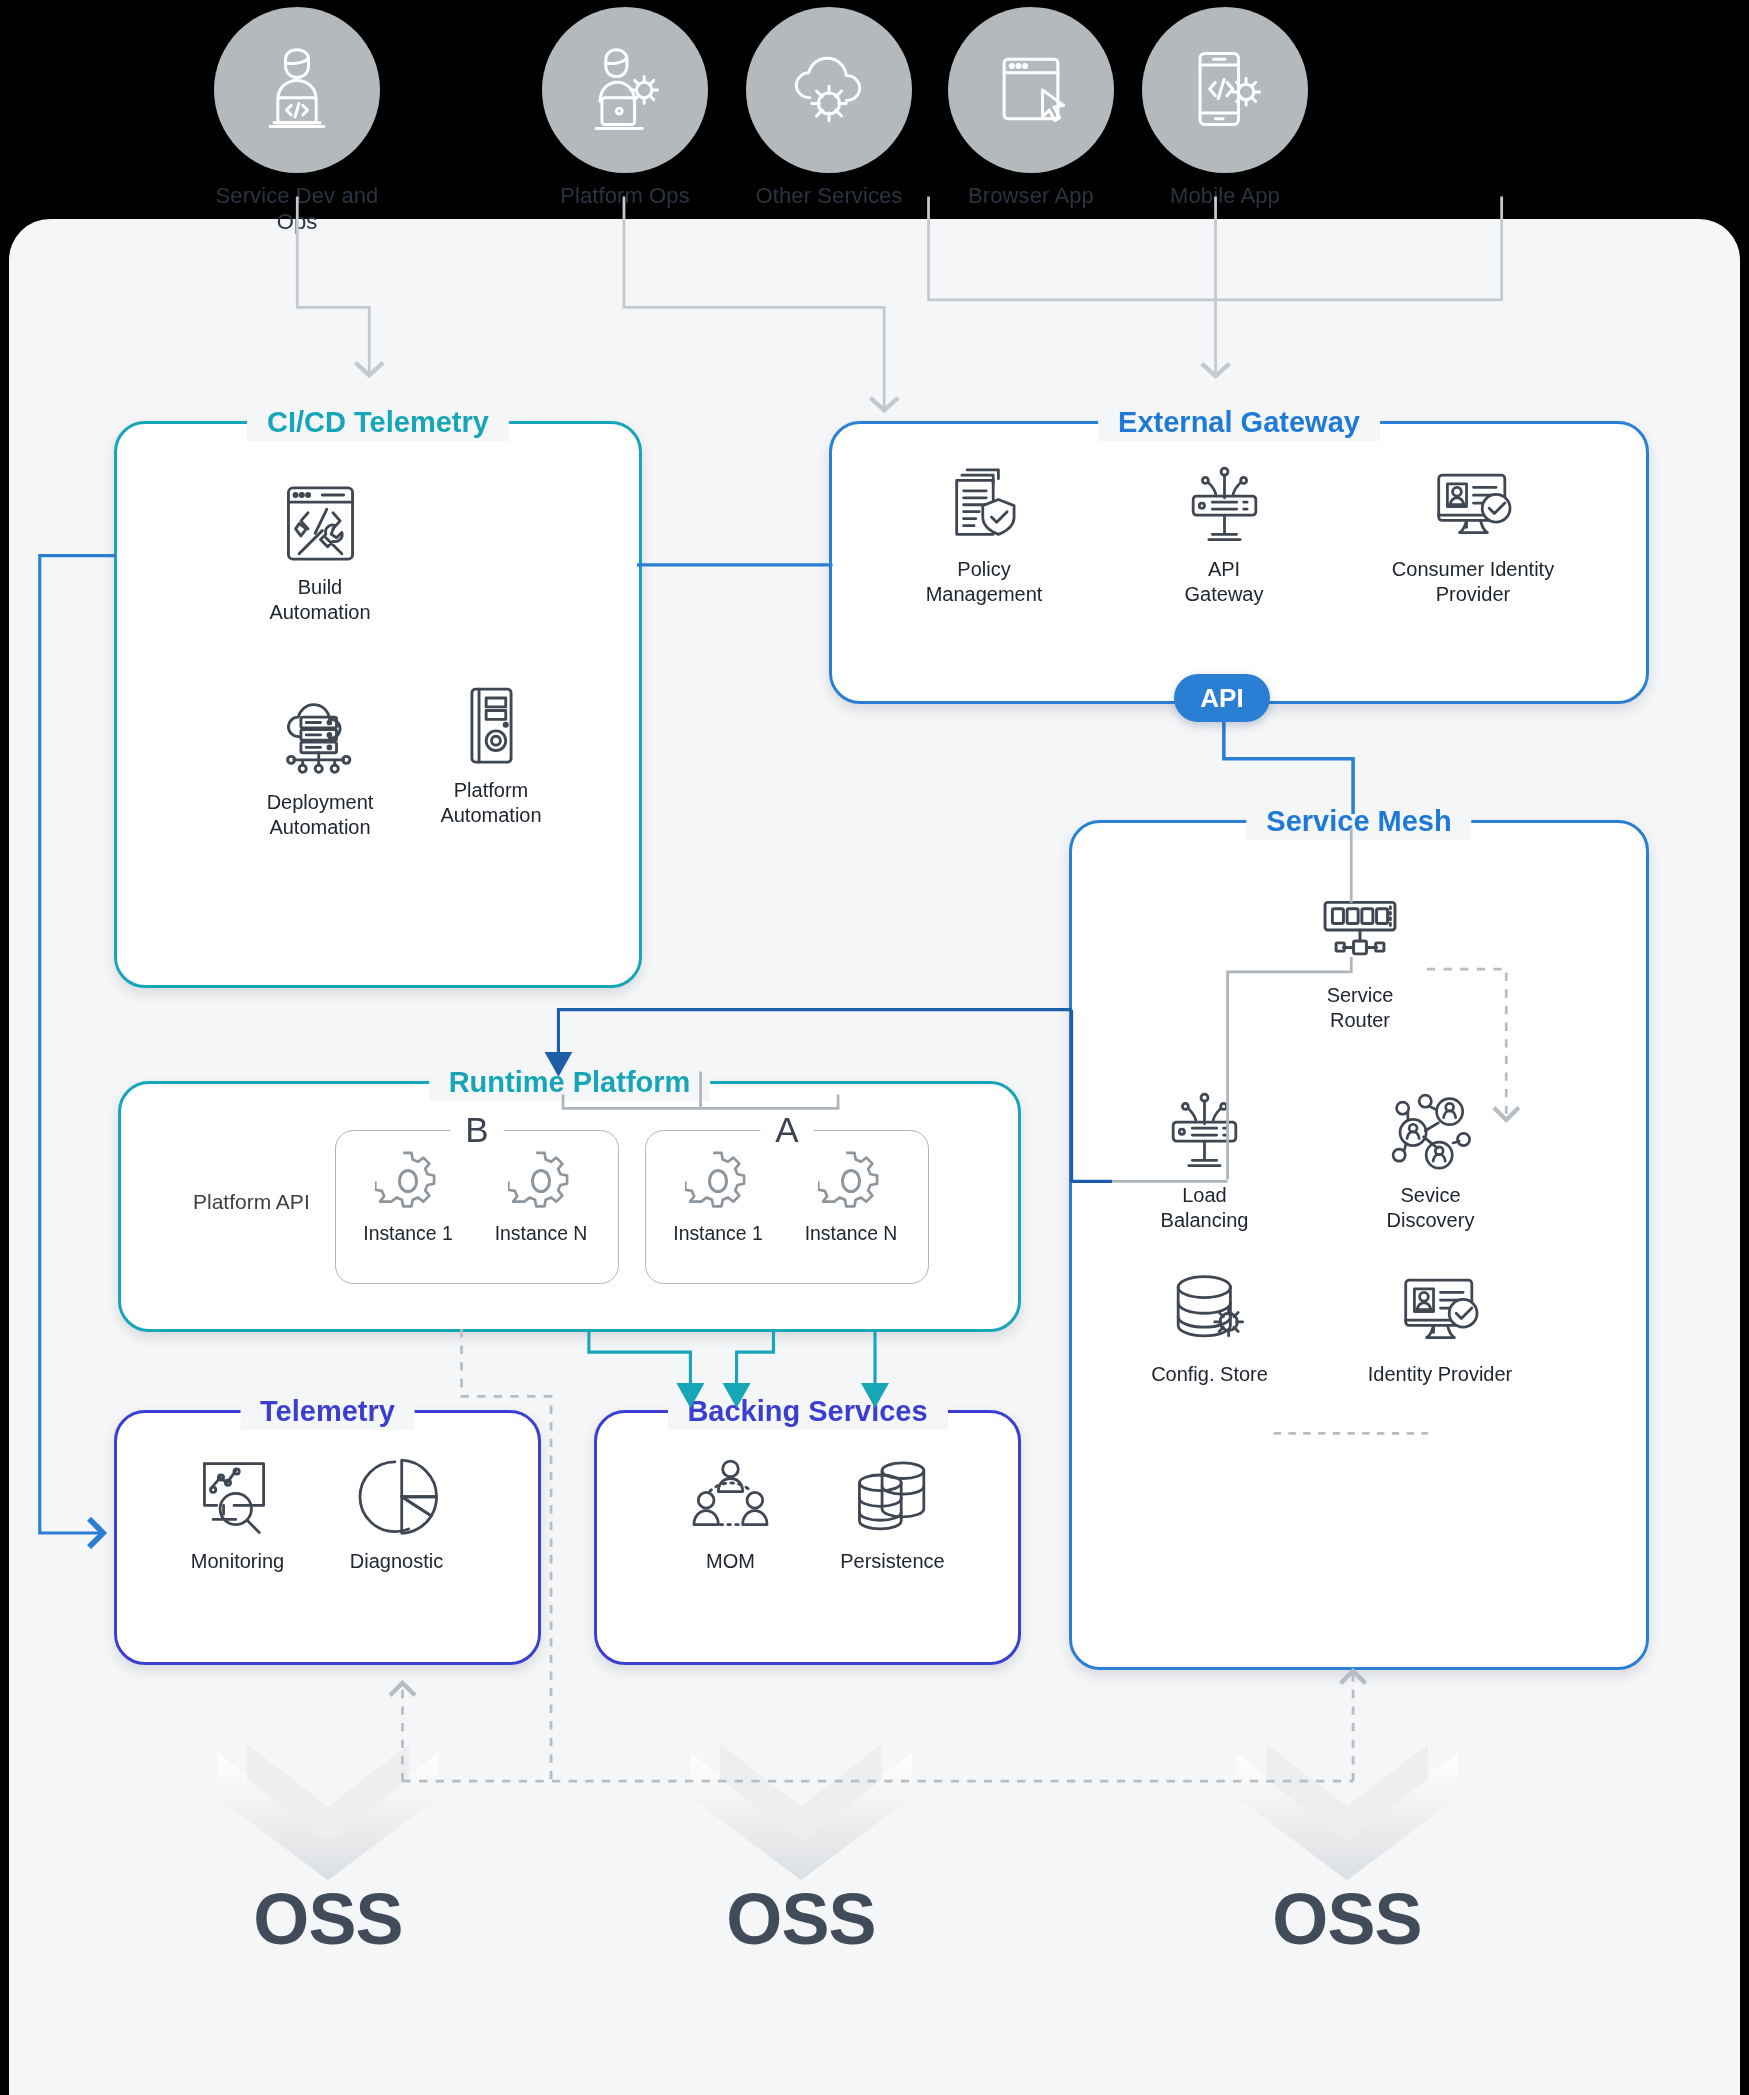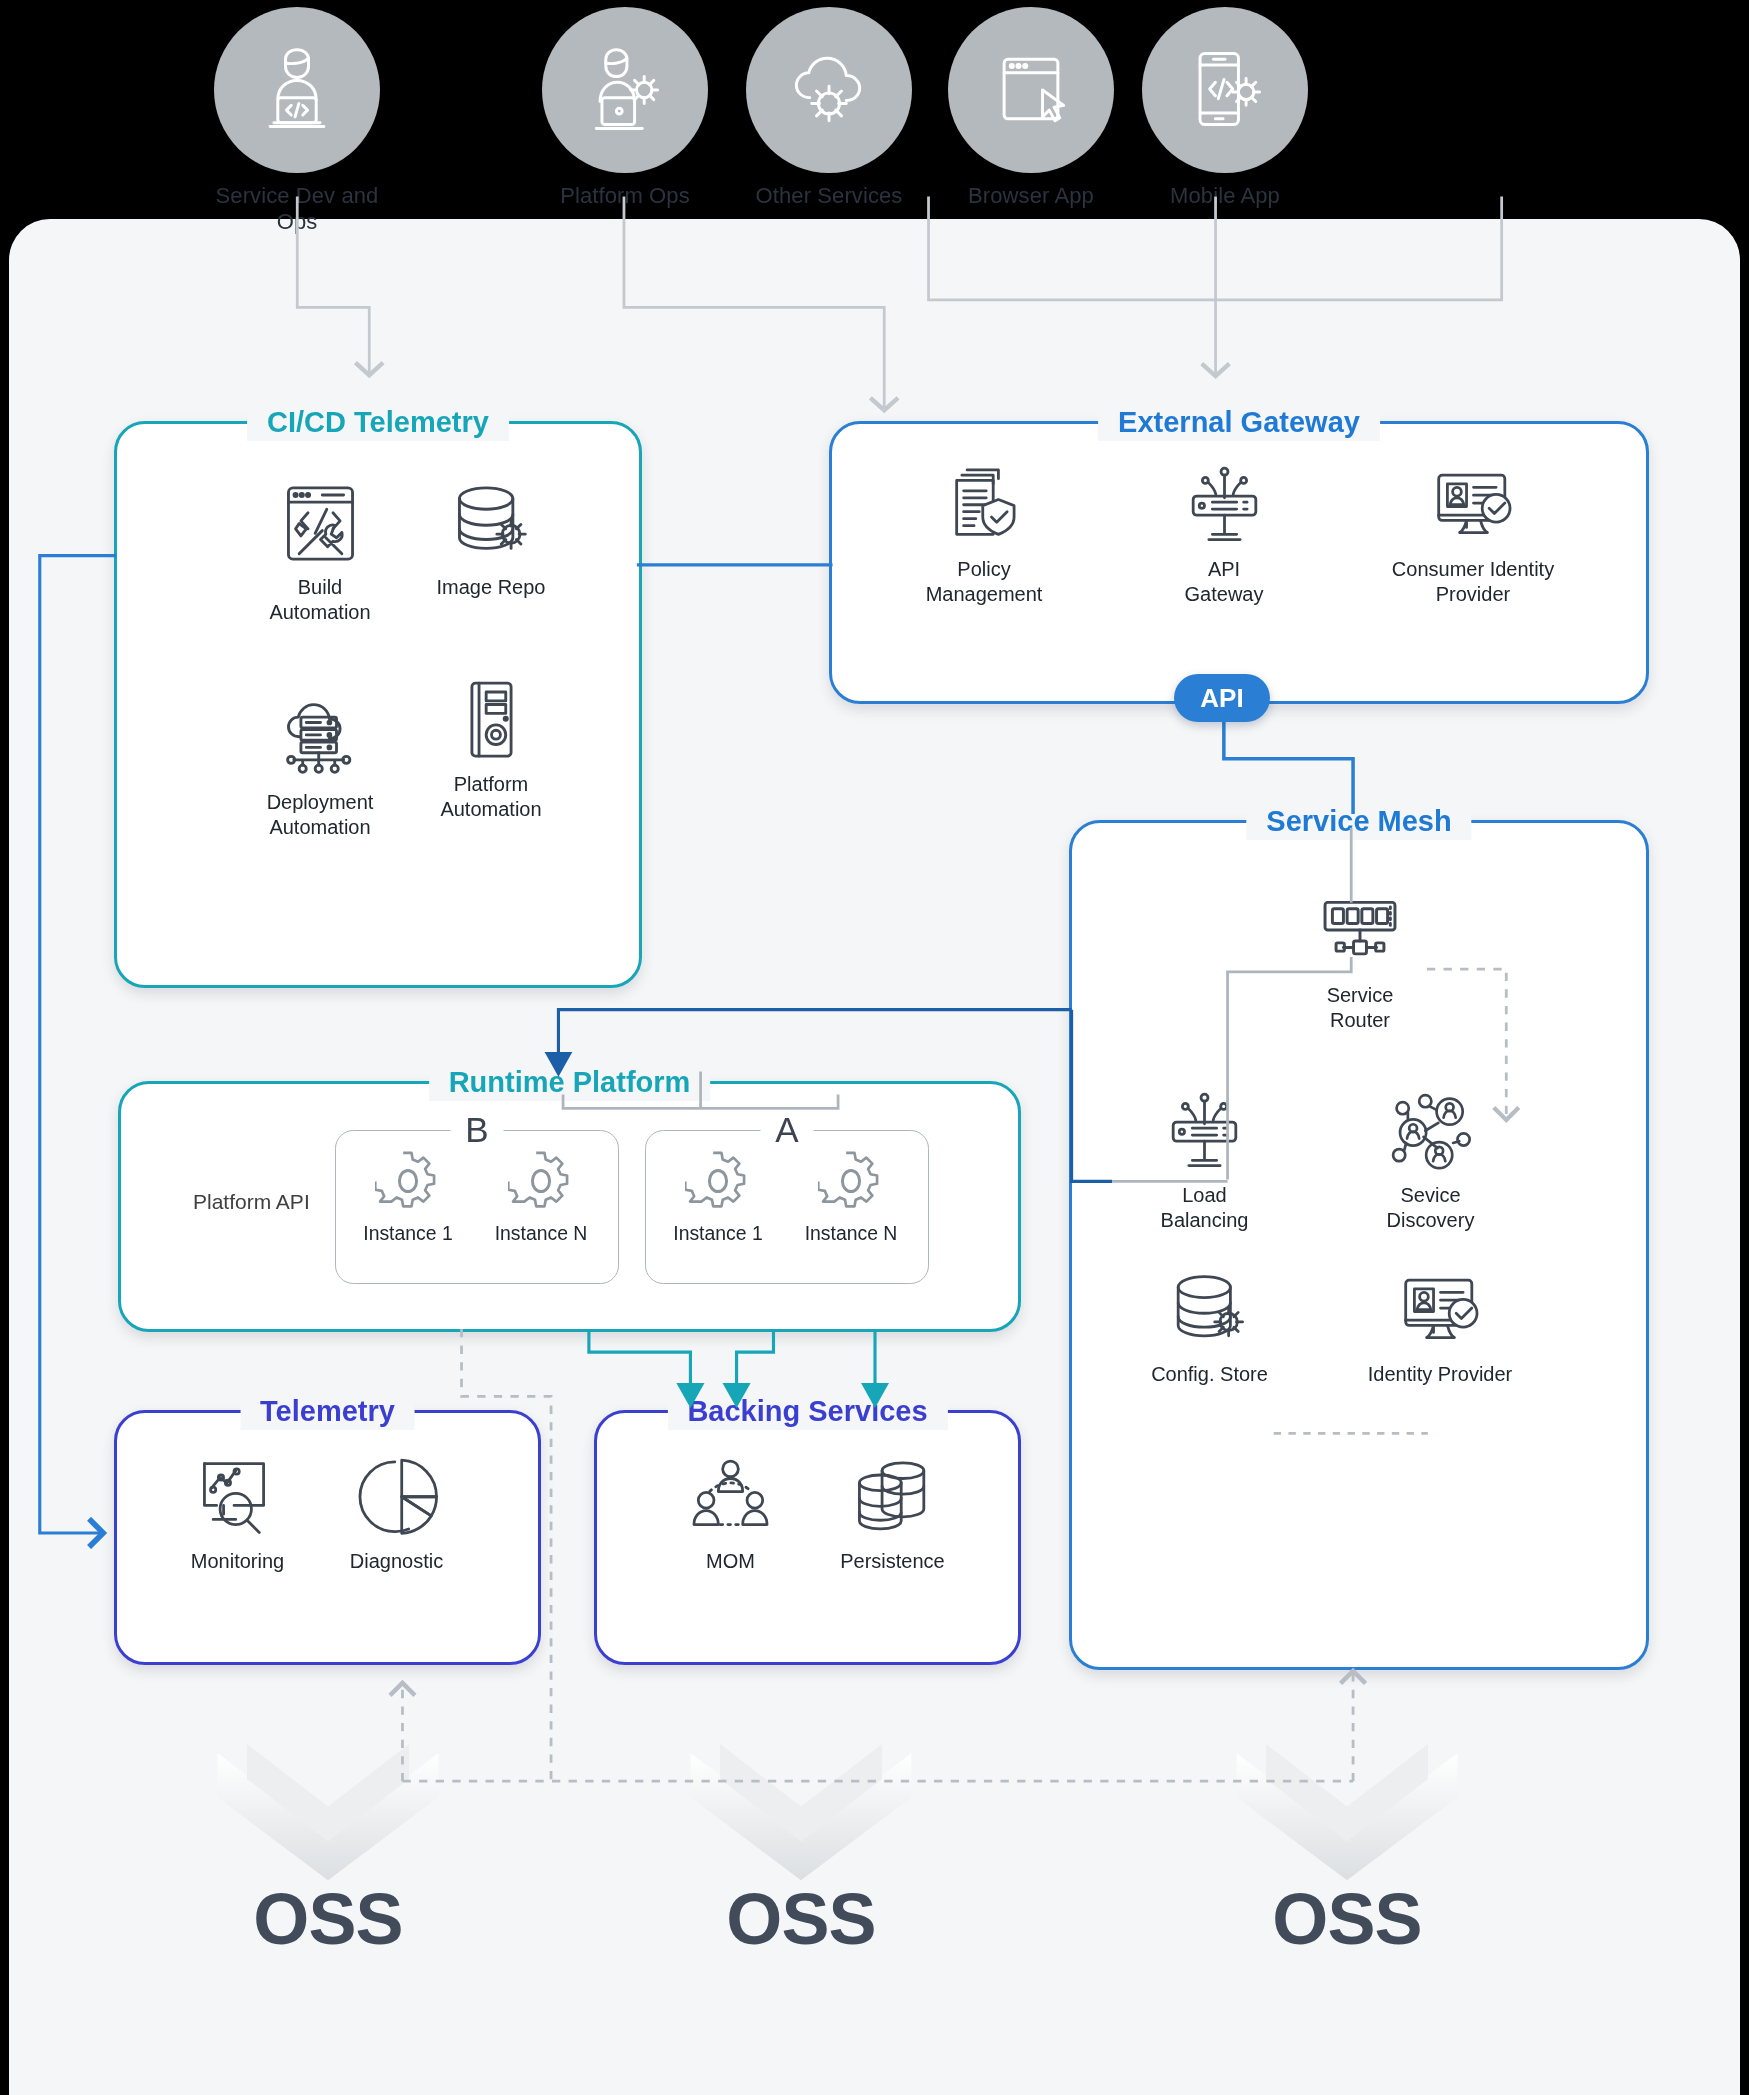--- a/index.html
+++ b/index.html
@@ -231,33 +231,20 @@
           <path d="M36 38l-8 9 8 9M64 38l8 9-8 9"></path>
             <path d="M57 34l-13 27"></path>
           <path d="M26 84l26-26M34 56l-8-6-4 6 6 8z"></path>
           <path d="M74 84L56 66M66 52a8 8 0 00-10 10l-6 6 8 8 6-6a8 8 0 0010-10l-6 6-6-4z"></path>
         </g>
       </svg>
       <div class="cap">Build
 Automation</div>
     </div>
 
-    <div class="node" style="left:291px;top:55px;width:166px;">
-      <svg class="ico" width="89" height="89" viewBox="0 0 100 100">
-        <g fill="none" stroke="#3f4753" stroke-width="3.2" stroke-linecap="round" stroke-linejoin="round">
-          <ellipse cx="44" cy="22" rx="30" ry="12"></ellipse>
-          <path d="M14 22v44c0 6.6 13.4 12 30 12s30-5.4 30-12V22"></path>
-          <path d="M14 40c0 6.6 13.4 12 30 12s30-5.4 30-12"></path>
-          <path d="M14 56c0 6.6 13.4 12 30 12s30-5.4 30-12"></path>
-          <circle cx="72" cy="62" r="10"></circle>
-          <path d="M72 46v7M72 71v7M56 62h7M81 62h7M61 51l5 5M78 68l5 5M83 51l-5 5M66 68l-5 5"></path>
-        </g>
-      </svg>
-      <div class="cap">Image Repo</div>
-    </div>
 
     <div class="node" style="left:120px;top:270px;width:166px;">
       <svg class="ico" width="89" height="89" viewBox="0 0 100 100">
         <g fill="none" stroke="#3f4753" stroke-width="3.2" stroke-linecap="round" stroke-linejoin="round">
           <path d="M26 48c-7 0-12-5-12-11s5-11 11-11c2-8 9-14 17-14 10 0 17 7 18 16 7 0 12 5 12 11s-5 11-12 11"></path>
           <rect x="28" y="26" width="40" height="12" rx="2"></rect>
           <rect x="28" y="40" width="40" height="12" rx="2"></rect>
           <rect x="28" y="54" width="40" height="12" rx="2"></rect>
           <path d="M34 32h16M34 46h16M34 60h16"></path>
           <circle cx="60" cy="32" r="1.6" fill="#3f4753"></circle>
@@ -268,21 +255,21 @@
             <circle cx="79" cy="74" r="4"></circle>
           <circle cx="30" cy="84" r="4"></circle>
             <circle cx="48" cy="84" r="4"></circle>
             <circle cx="66" cy="84" r="4"></circle>
         </g>
       </svg>
       <div class="cap">Deployment
 Automation</div>
     </div>
 
-    <div class="node" style="left:291px;top:252px;width:166px;">
+    <div class="node" style="left:291px;top:258px;width:166px;">
       <svg class="ico" width="89" height="89" viewBox="0 0 100 100">
         <g fill="none" stroke="#3f4753" stroke-width="3.2" stroke-linecap="round" stroke-linejoin="round">
           <rect x="28" y="8" width="44" height="82" rx="4"></rect>
           <path d="M36 8v82"></path>
           <rect x="44" y="18" width="22" height="10"></rect>
           <rect x="44" y="32" width="22" height="10"></rect>
           <circle cx="66" cy="48" r="1.8" fill="#3f4753"></circle>
           <circle cx="55" cy="66" r="11"></circle>
             <circle cx="55" cy="66" r="5"></circle>
         </g>

